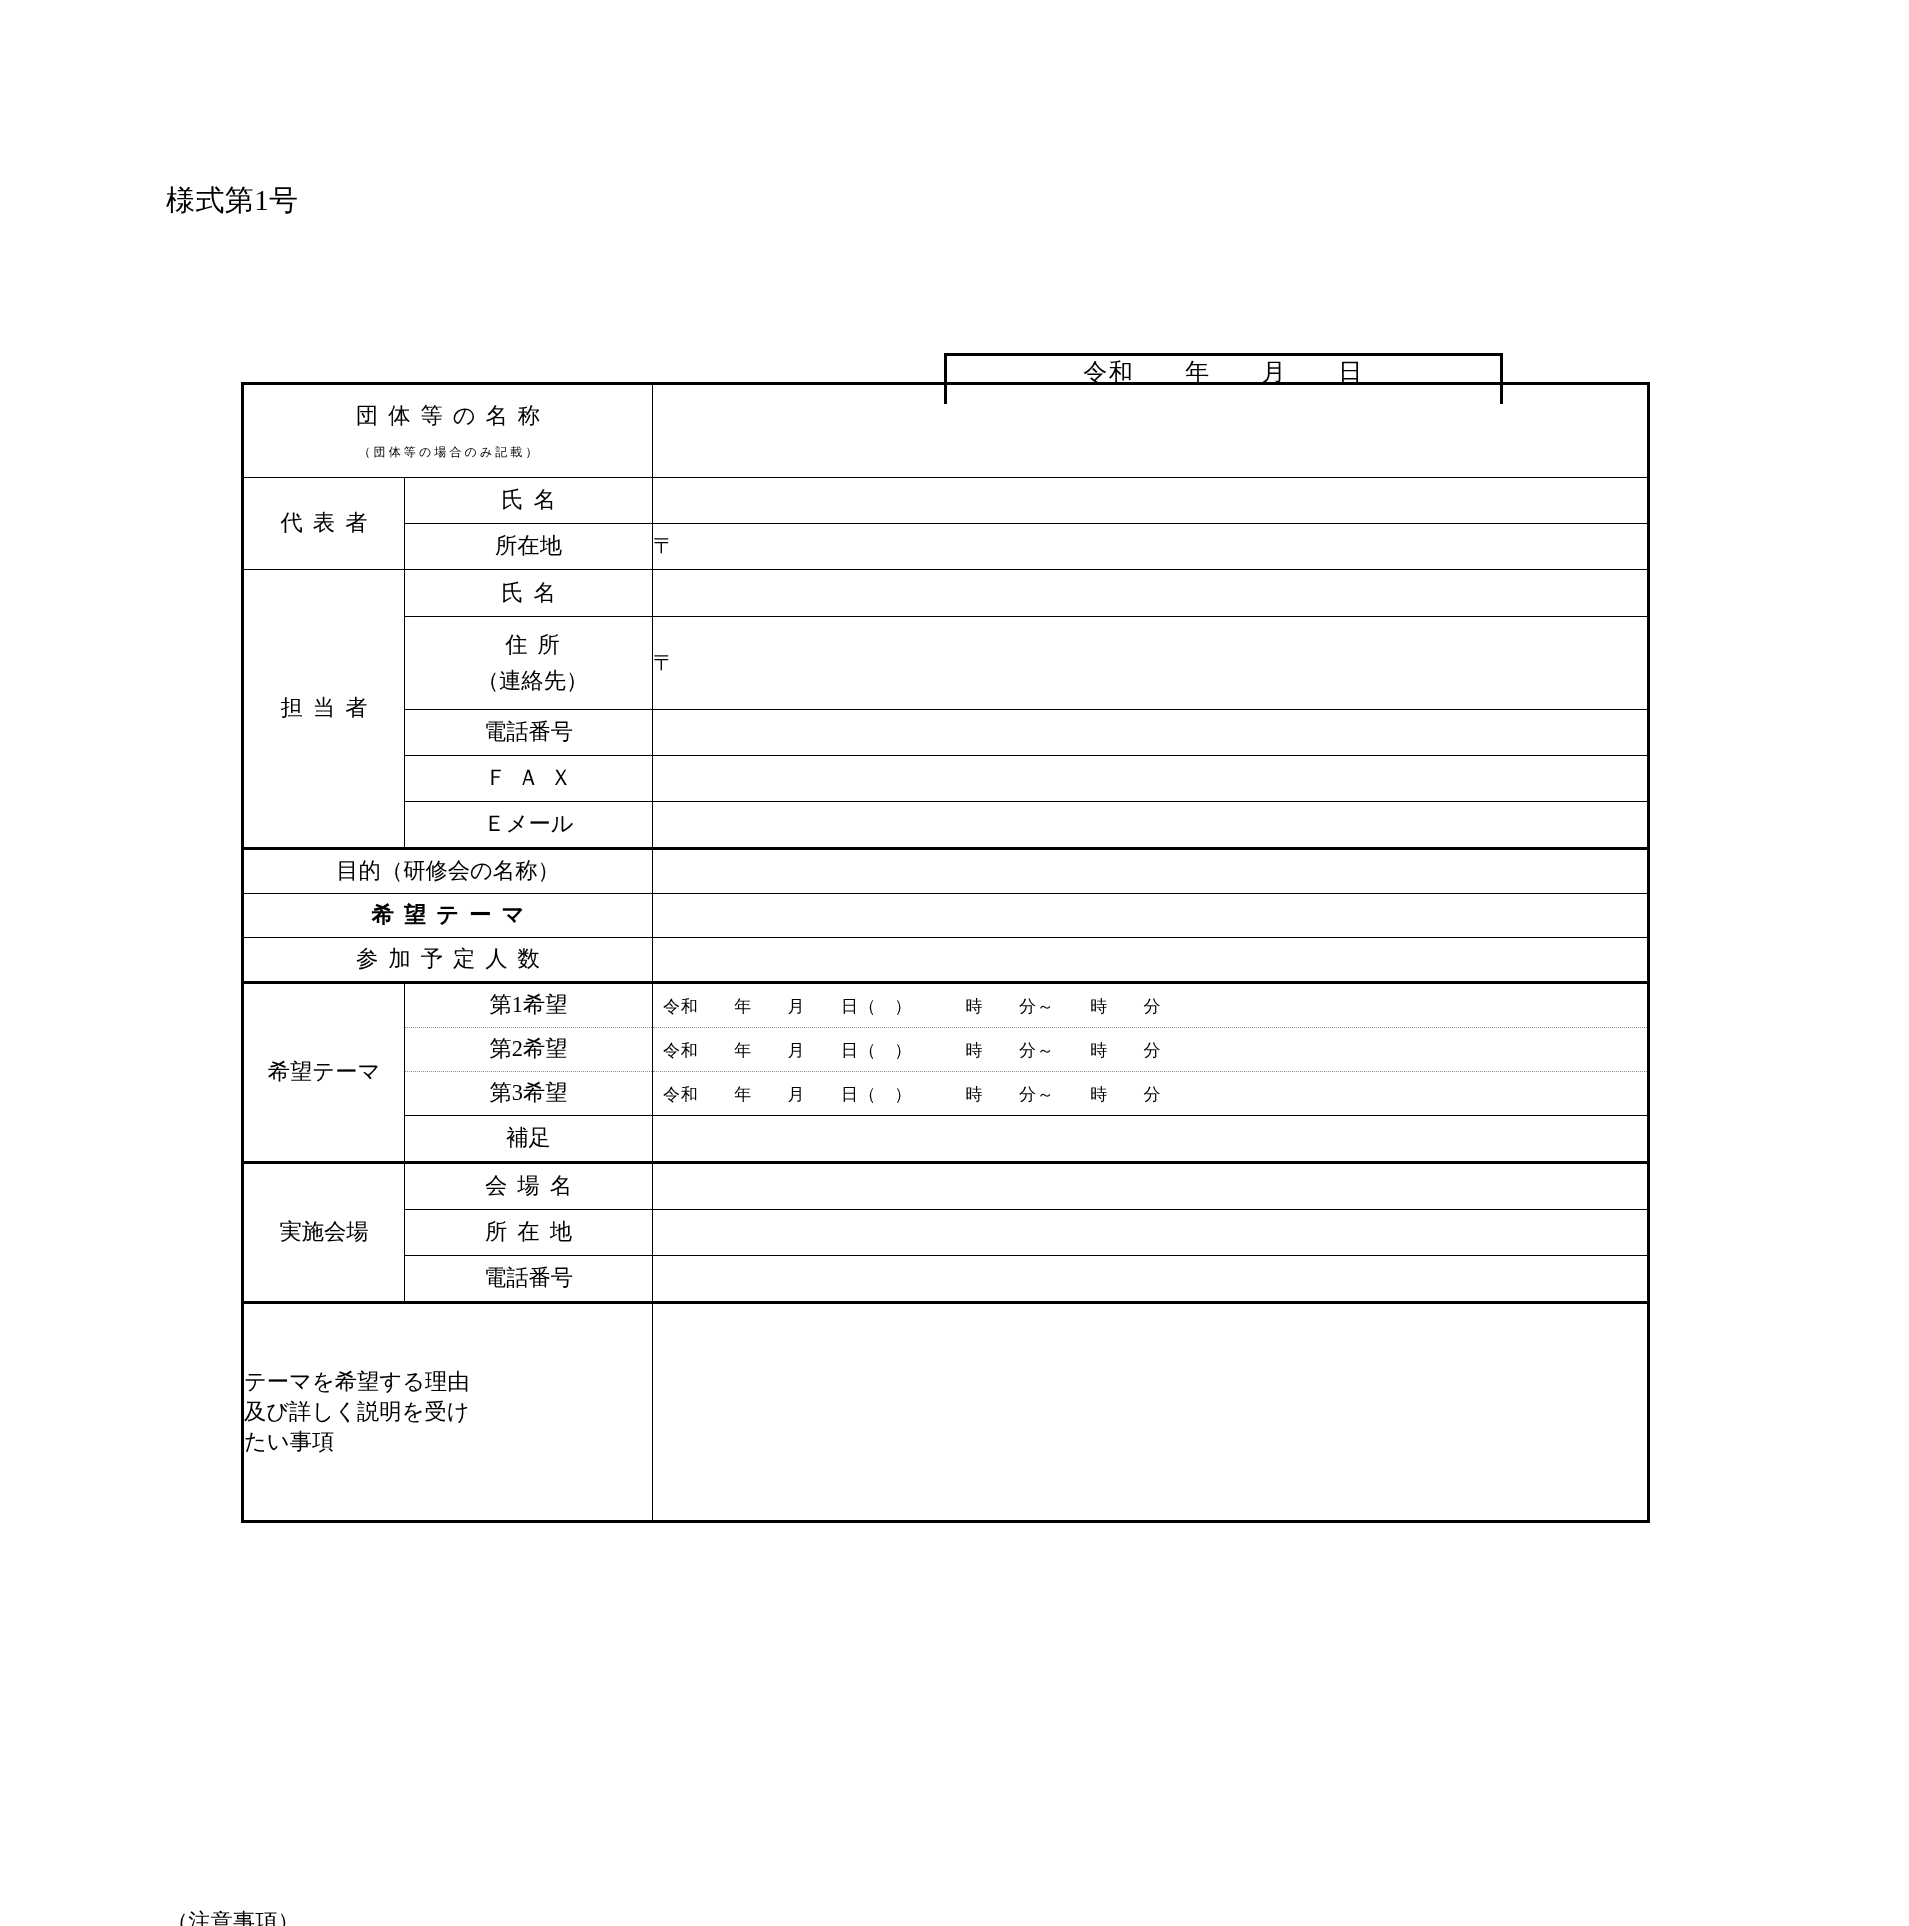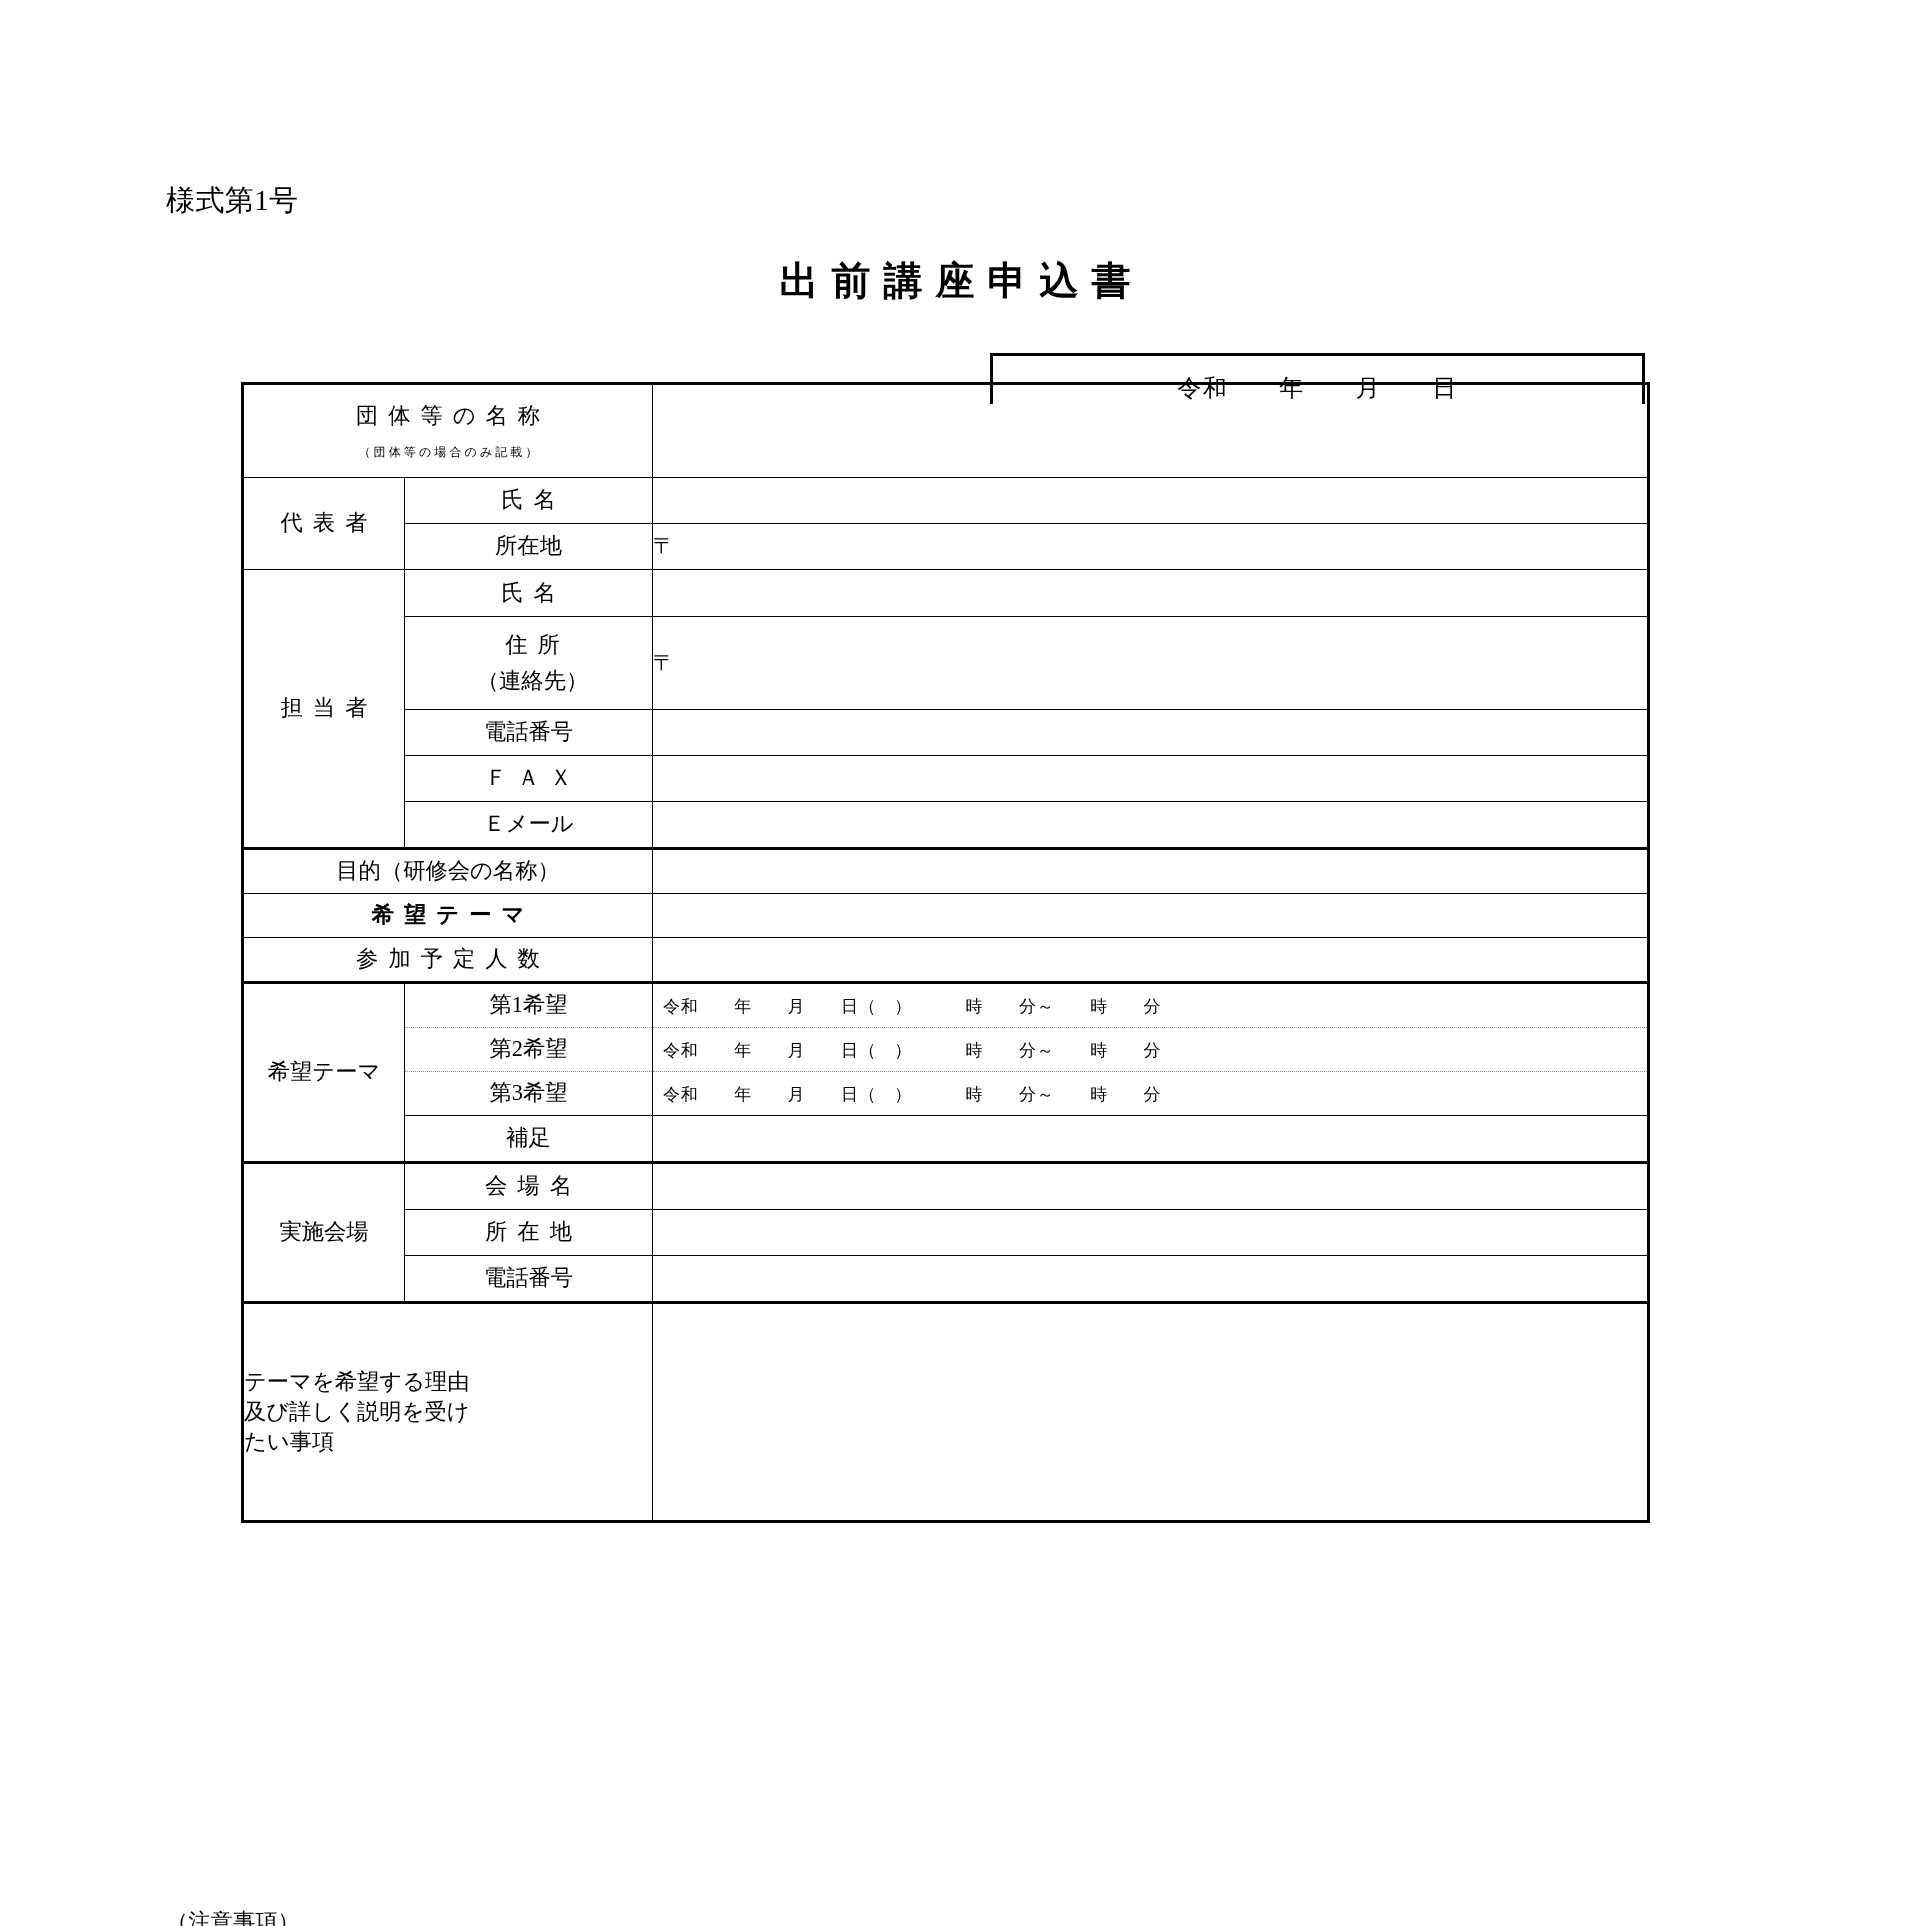--- a/index.html
+++ b/index.html
@@ -37,32 +37,32 @@
     font-size: 39px;
     font-weight: bold;
     letter-spacing: 13px;
     text-indent: 13px;
     white-space: nowrap;
   }
 
   
   .date-box {
     position: absolute;
-    left: 990px;
+    left: 944px;
     top: 353px;
-    width: 655px;
+    width: 559px;
     height: 51px;
     border: 1.2px solid #000;
     border-top-width: 3.5px;
     border-bottom-width: 0px;
     border-left-width: 3.5px;
     border-right-width: 3.5px;
     box-sizing: border-box;
     display: flex;
-    align-items: flex-end;
+    align-items: flex-start;
     justify-content: center;
   }
   .date-box .dt {
     font-size: 24px;
     letter-spacing: 1.5px;
     white-space: pre;
   }
 
   
   .form-table {
@@ -147,21 +147,20 @@
     margin-bottom: 8.5px;
   }
 </style>
 </head>
 <body>
 
 <div id="page">
 
   <div class="form-number">様式第1号</div>
 
-  <div class="doc-title">出前講座申込書</div>
 
   <div class="date-box">
     <span class="dt">令和　　年　　月　　日</span>
   </div>
 
   <table class="form-table">
     <colgroup>
       <col style="width:162px">
       <col style="width:248px">
       <col style="width:996px">

